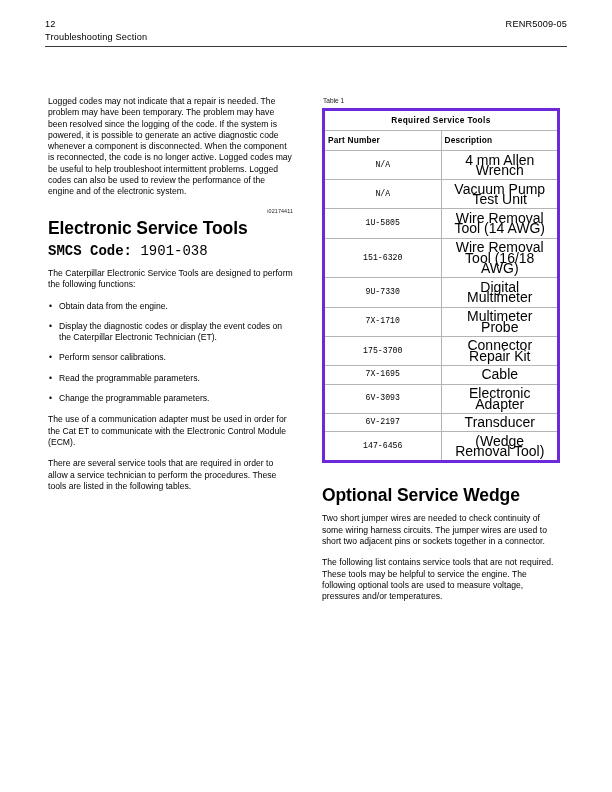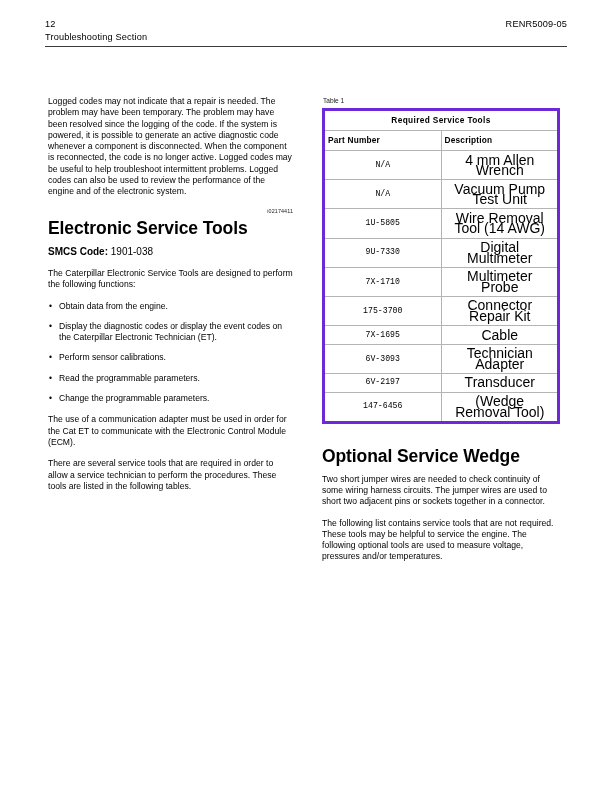--- a/index.html
+++ b/index.html
@@ -76,22 +76,23 @@
     font-size: 5.4px;
     line-height: 7px;
     text-align: right;
     color: #1a1a1a;
     margin: 0 0 3px 0;
     letter-spacing: 0.1px;
   }
 
   .smcs {
     margin: 0 0 11px 0;
-    font-size: 10px;
-    line-height: 11.3px;
+    font-size: 14px;
+    line-height: 11.3px;
+    font-family: Liberation Mono, monospace;
   }
   .smcs b { font-weight: bold; }
 
   ul.bullets {
     list-style: none;
     margin: 0 0 10px 0;
     padding: 0;
   }
   ul.bullets li {
     position: relative;
@@ -218,38 +219,42 @@
         </tr>
         <tr>
           <td class="cell-part">N/A</td>
           <td class="cell-desc">Vacuum Pump Test Unit</td>
         </tr>
         <tr>
           <td class="cell-part">1U-5805</td>
           <td class="cell-desc">Wire Removal Tool (14 AWG)</td>
         </tr>
         <tr>
+          <td class="cell-part">151-6320</td>
+          <td class="cell-desc">Wire Removal Tool (16/18 AWG)</td>
+        </tr>
+        <tr>
           <td class="cell-part">9U-7330</td>
           <td class="cell-desc">Digital Multimeter</td>
         </tr>
         <tr>
           <td class="cell-part">7X-1710</td>
           <td class="cell-desc">Multimeter Probe</td>
         </tr>
         <tr>
           <td class="cell-part">175-3700</td>
           <td class="cell-desc">Connector Repair Kit</td>
         </tr>
         <tr>
           <td class="cell-part">7X-1695</td>
           <td class="cell-desc">Cable</td>
         </tr>
         <tr>
           <td class="cell-part">6V-3093</td>
-          <td class="cell-desc">Technician Adapter</td>
+          <td class="cell-desc">Electronic Adapter</td>
         </tr>
         <tr>
           <td class="cell-part">6V-2197</td>
           <td class="cell-desc">Transducer</td>
         </tr>
         <tr>
           <td class="cell-part">147-6456</td>
           <td class="cell-desc">(Wedge Removal Tool)</td>
         </tr>
       </tbody>

